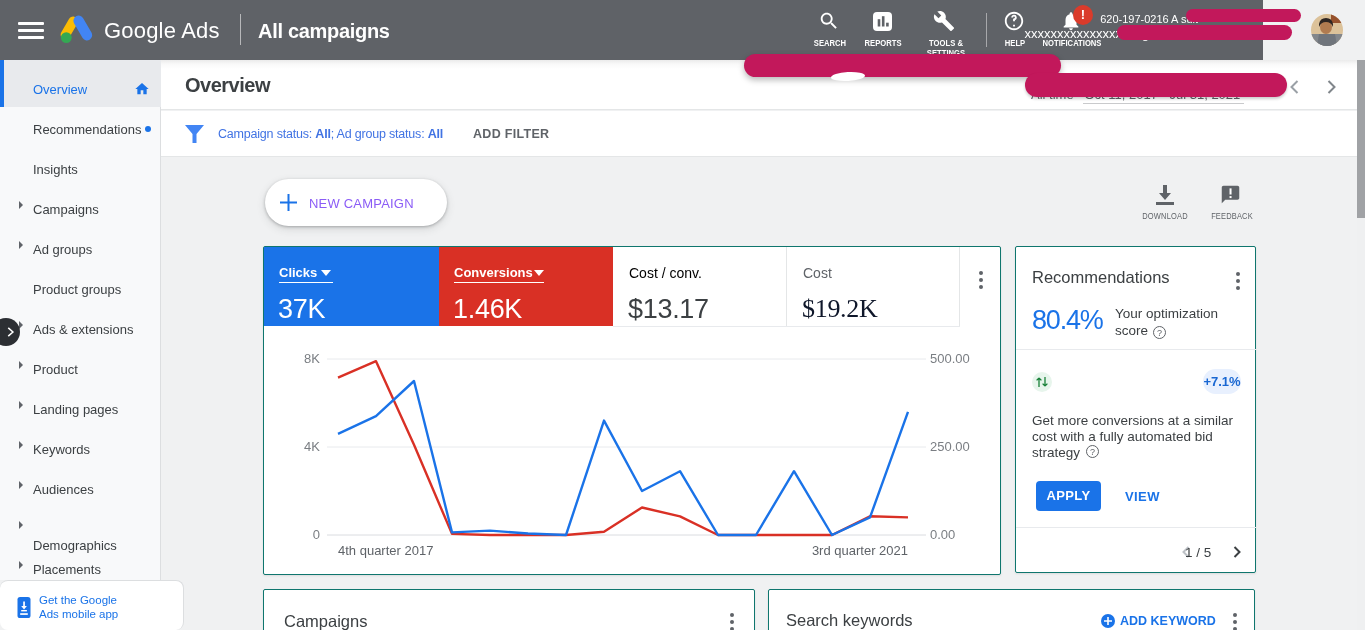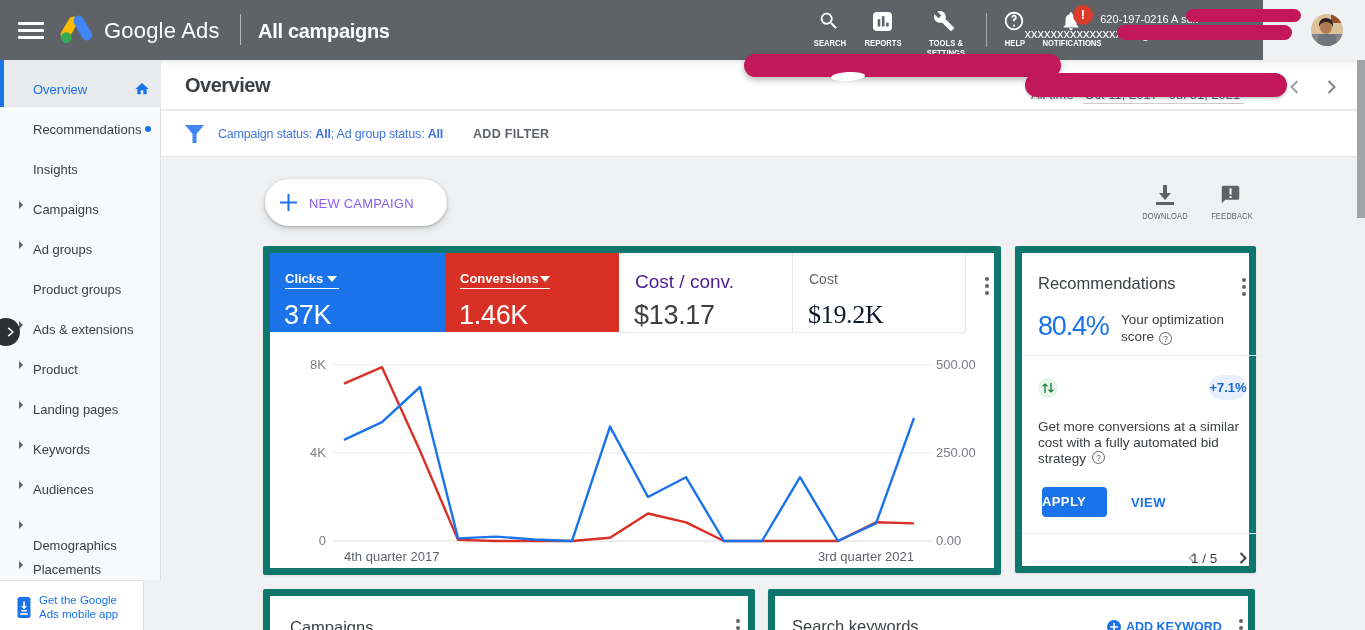--- a/index.html
+++ b/index.html
@@ -3,24 +3,24 @@
 <meta charset="utf-8">
 <style>
 * { margin:0; padding:0; box-sizing:border-box; }
 html,body { width:1365px; height:630px; overflow:hidden; font-family:"Liberation Sans", sans-serif; background:#f0f1f2; }
 .abs { position:absolute; }
 #topbar { position:absolute; left:0; top:0; width:1263px; height:60px; background:#5f6267; z-index:30; }
 .tblabel { position:absolute; color:#fff; font-size:9px; font-weight:700; letter-spacing:0; text-align:center; transform:scaleX(.85); }
 #sidebar { position:absolute; left:0; top:60px; width:161px; height:520px; background:#f8f9fa; border-right:1px solid #dcdee0; z-index:5; }
 .navitem { position:absolute; left:33px; font-size:13px; color:#3c4043; white-space:nowrap; }
 .navarrow { position:absolute; left:19px; width:0; height:0; border-left:4px solid #5f6368; border-top:4px solid transparent; border-bottom:4px solid transparent; }
-#appbox { position:absolute; left:0; top:580px; width:144px; height:50px; background:#fff; border-top:1px solid #dcdee0; border-right:1px solid #dcdee0; z-index:6; }
+#appbox { position:absolute; left:0; top:580px; width:184px; height:50px; background:#fff; border-top:1px solid #dcdee0; border-right:1px solid #dcdee0; z-index:6;border-radius:8px; }
 #headerrow { position:absolute; left:161px; top:60px; width:1196px; height:50px; background:linear-gradient(180deg,#ebebeb 0,#f9f9f9 4px,#fff 9px); border-bottom:1px solid #e4e6e7; z-index:3; }
 #filterrow { position:absolute; left:161px; top:111px; width:1196px; height:46px; background:#fff; border-bottom:1px solid #e4e6e7; z-index:3; }
-.card { position:absolute; background:#fff; border:7px solid #0f766e; border-radius:2px; box-shadow:0 1px 2px rgba(60,64,67,.12); }
+.card { position:absolute; background:#fff; border:1px solid #0f766e; border-radius:2px; box-shadow:0 1px 2px rgba(60,64,67,.12); }
 .kebab { position:absolute; width:4px; height:4px; border-radius:50%; background:#5f6368; }
 .kebab:before, .kebab:after { content:""; position:absolute; left:0; width:4px; height:4px; border-radius:50%; background:#5f6368; }
 .kebab:before { top:-7px; } .kebab:after { top:7px; }
 .pink { position:absolute; background:#c2185b; z-index:40; }
 </style>
 </head>
 <body>
 
 <div id="topbar">
 
@@ -174,21 +174,21 @@
   <div class="abs" style="left:0;top:0;width:175px;height:79px;background:#1a73e8;"></div>
   <div class="abs" style="left:175px;top:0;width:174px;height:79px;background:#d93025;"></div>
   <div class="abs" style="left:15px;top:18px;font-size:13px;font-weight:700;color:#fff;">Clicks</div>
   <div class="abs" style="left:57px;top:23px;width:0;height:0;border-top:6px solid #fff;border-left:5px solid transparent;border-right:5px solid transparent;"></div>
   <div class="abs" style="left:15px;top:35px;width:54px;height:1px;background:#fff;"></div>
   <div class="abs" style="left:14px;top:47px;font-size:27px;letter-spacing:-.3px;color:#fff;">37K</div>
   <div class="abs" style="left:190px;top:18px;font-size:13px;font-weight:700;color:#fff;">Conversions</div>
   <div class="abs" style="left:270px;top:23px;width:0;height:0;border-top:6px solid #fff;border-left:5px solid transparent;border-right:5px solid transparent;"></div>
   <div class="abs" style="left:190px;top:35px;width:90px;height:1px;background:#fff;"></div>
   <div class="abs" style="left:189px;top:47px;font-size:27px;letter-spacing:-.3px;color:#fff;">1.46K</div>
-  <div class="abs" style="left:365px;top:18px;font-size:19px;color:#4c1d95;">Cost / conv.</div>
+  <div class="abs" style="left:365px;top:18px;font-size:14px;color:#000000;">Cost / conv.</div>
   <div class="abs" style="left:364px;top:47px;font-size:27px;letter-spacing:-.3px;color:#3c4043;">$13.17</div>
   <div class="abs" style="left:539px;top:18px;font-size:14px;color:#5f6368;">Cost</div>
   <div class="abs" style="left:538px;top:47px;font-size:26px;letter-spacing:-.3px;color:#0f172a;font-family:Liberation Serif, serif;">$19.2K</div>
   <div class="abs" style="left:522px;top:0;width:1px;height:80px;background:#e4e6e7;"></div>
   <div class="abs" style="left:695px;top:0;width:1px;height:80px;background:#e4e6e7;"></div>
   <div class="abs" style="left:349px;top:79px;width:347px;height:1px;background:#e8eaed;"></div>
   <div class="kebab" style="left:715px;top:31px;"></div>
 
   <svg class="abs" style="left:0;top:0;" width="738" height="329" viewBox="0 0 738 329">
     <line x1="63" y1="112" x2="662" y2="112" stroke="#e8eaed" stroke-width="1"></line>
@@ -217,21 +217,21 @@
   <div class="abs" style="left:16px;top:125px;width:20px;height:20px;border-radius:50%;background:#e7f5ec;"></div>
   <svg class="abs" style="left:18px;top:127px;" width="16" height="16" viewBox="0 0 16 16">
       <g stroke="#188038" stroke-width="1.3" fill="none">
         <path d="M5 13 V4 M5 4 L2.6 6.4 M5 4 L7.4 6.4"></path>
         <path d="M11 3 V12 M11 12 L8.6 9.6 M11 12 L13.4 9.6"></path>
       </g>
     </svg>
   <div class="abs" style="left:187px;top:122px;width:38px;height:25px;border-radius:13px;background:#e8f0fe;color:#1967d2;font-size:13px;font-weight:700;text-align:center;line-height:25px;">+7.1%</div>
   <div class="abs" style="left:16px;top:166px;font-size:13.5px;color:#3c4043;line-height:15.8px;">Get more conversions at a similar<br>cost with a fully automated bid<br>strategy</div>
   <div class="abs" style="left:70px;top:198px;width:13px;height:13px;border-radius:50%;border:1.2px solid #5f6368;color:#5f6368;font-size:9px;text-align:center;line-height:12px;">?</div>
-  <div class="abs" style="left:20px;top:234px;width:65px;height:30px;background:#1a73e8;border-radius:4px;color:#fff;font-size:13px;font-weight:700;letter-spacing:.4px;line-height:30px;">APPLY</div>
+  <div class="abs" style="left:20px;top:234px;width:65px;height:30px;background:#1a73e8;border-radius:4px;color:#fff;font-size:13px;font-weight:700;letter-spacing:.4px;text-align:center;line-height:30px;">APPLY</div>
   <div class="abs" style="left:109px;top:242px;font-size:13px;font-weight:700;color:#1a73e8;letter-spacing:.4px;">VIEW</div>
   <div class="abs" style="left:0;top:280px;width:241px;height:1px;background:#e8eaed;"></div>
   <svg class="abs" style="left:164px;top:298px;" width="12" height="14" viewBox="0 0 12 14">
       <path fill="none" stroke="#bdc1c6" stroke-width="2" d="M8.5 2 L3.5 7 L8.5 12"></path>
     </svg>
   <div class="abs" style="left:169px;top:298px;font-size:13.5px;color:#3c4043;">1 / 5</div>
   <svg class="abs" style="left:215px;top:298px;" width="12" height="14" viewBox="0 0 12 14">
       <path fill="none" stroke="#3c4043" stroke-width="2" d="M3.5 2 L8.5 7 L3.5 12"></path>
     </svg>
 </div>

